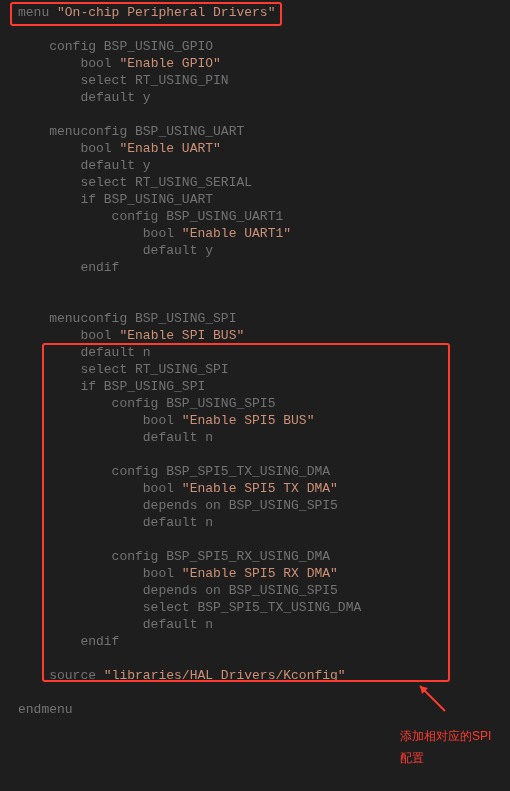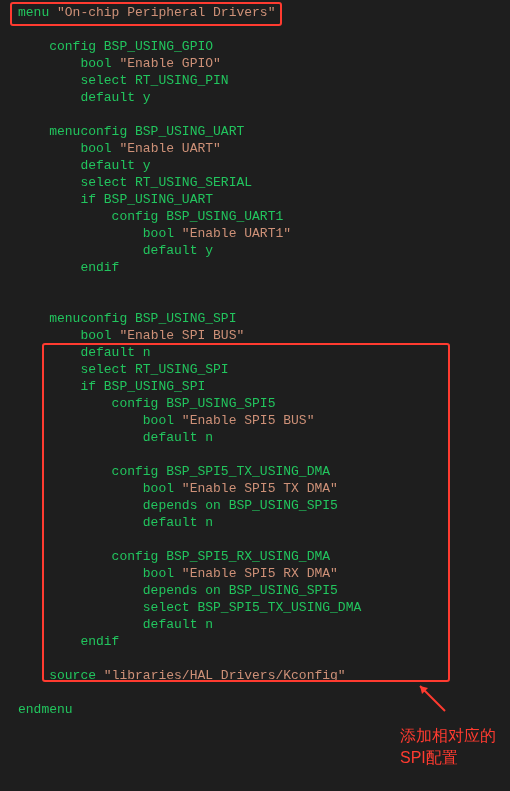--- a/index.html
+++ b/index.html
@@ -15,21 +15,21 @@
     overflow: hidden;
   }
   .code-area {
     padding: 4px 0 0 0;
     line-height: 17px;
     white-space: pre;
   }
   .line {
     padding-left: 18px;
   }
-  .kw { color: #22c55e; }
+  .kw { color: #737373; }
   .str { color: #ce9178; }
   .box-top {
     position: absolute;
     border: 2px solid #ff3b30;
     border-radius: 3px;
     left: 10px;
     top: 2px;
     width: 268px;
     height: 20px;
     pointer-events: none;
@@ -43,21 +43,21 @@
     width: 404px;
     height: 335px;
     pointer-events: none;
   }
   .annotation {
     position: absolute;
     right: 10px;
     bottom: 22px;
     color: #ff3b30;
     font-family: "Microsoft YaHei", sans-serif;
-    font-size: 16px;
+    font-size: 12px;
     line-height: 22px;
     text-align: left;
     width: 100px;
   }
   .arrow {
     position: absolute;
     right: 60px;
     bottom: 75px;
     width: 40px;
     height: 40px;

